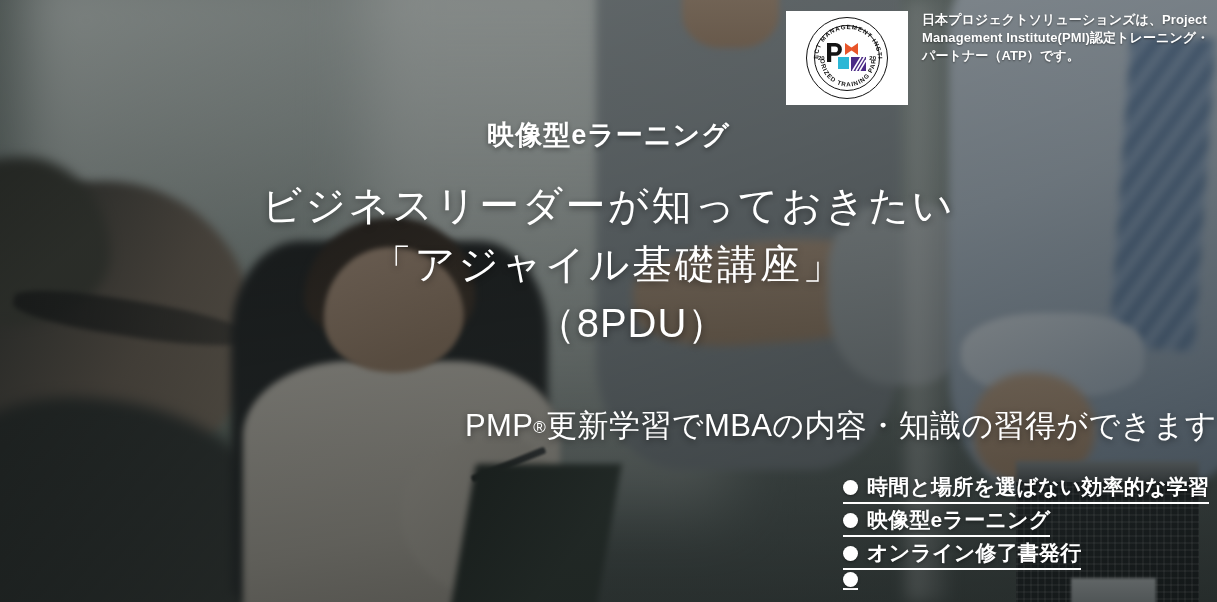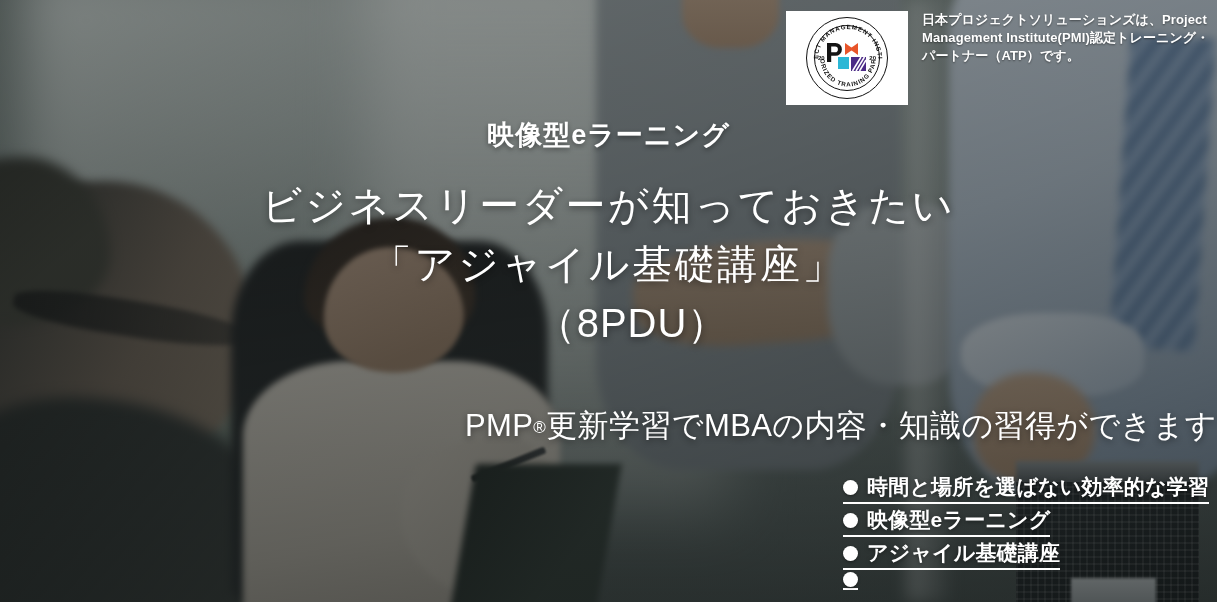--- a/index.html
+++ b/index.html
@@ -453,21 +453,21 @@
       <div class="benefit">
         <span class="dot"></span>
         <span>時間と場所を選ばない効率的な学習</span>
       </div>
       <div class="benefit">
         <span class="dot"></span>
         <span>映像型eラーニング</span>
       </div>
       <div class="benefit">
         <span class="dot"></span>
-        <span>アジャイル基礎講座</span>
+        <span>オンライン修了書発行</span>
       </div>
       <div class="benefit">
         <span class="dot"></span>
       </div>
     </div>
 
   </div>
 </div>
 
 </body></html>

